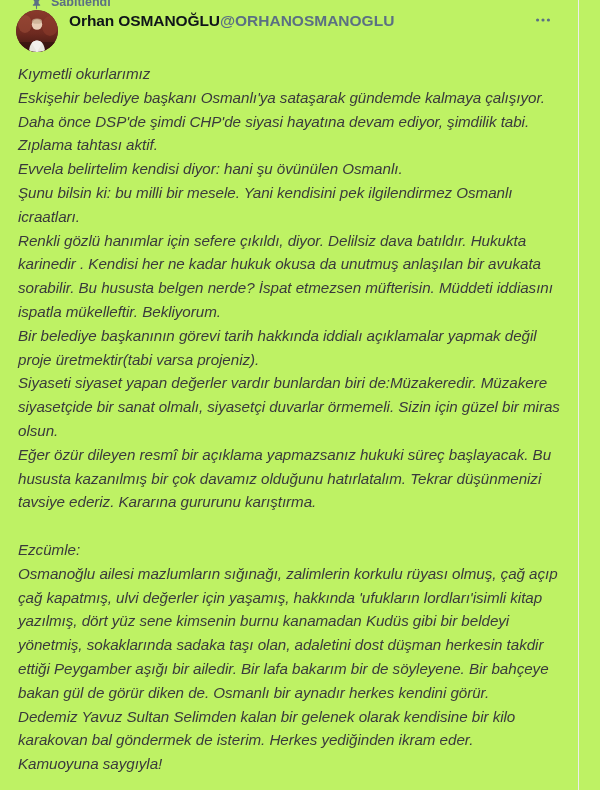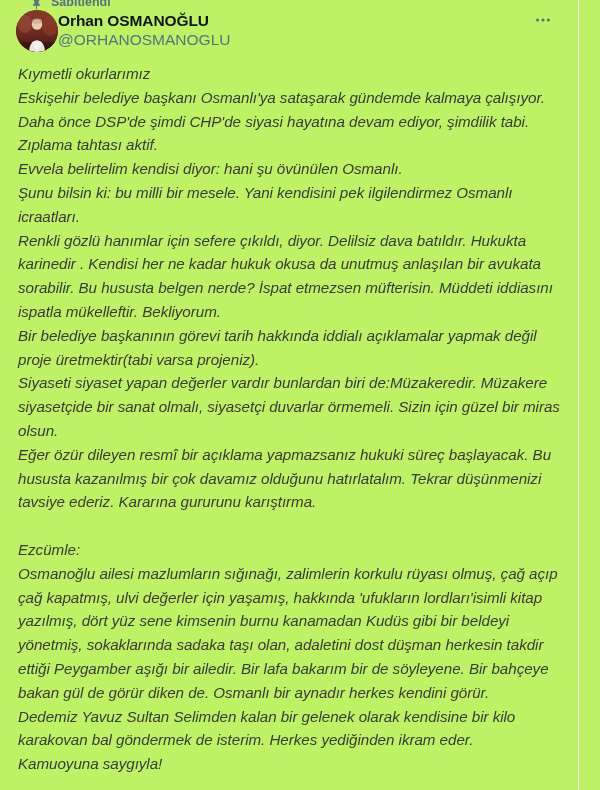--- a/index.html
+++ b/index.html
@@ -78,37 +78,38 @@
     height: 42px;
     border-radius: 50%;
     flex: none;
     overflow: hidden;
     position: relative;
     background: #5d2a22;
   }
   .avatar svg { display: block; width: 42px; height: 42px; }
 
   .identity {
-    display: flex;
-    flex-direction: column;
+    margin-left: 11px;
+    display: flex;
+    flex-direction: row;
     justify-content: flex-start;
     padding-top: 1px;
     min-width: 0;
   }
   .display-name {
     font-size: 15.5px;
     font-weight: 700;
     color: #0f1419;
     line-height: 19px;
     letter-spacing: -0.1px;
     white-space: nowrap;
   }
   .handle {
     font-size: 15.5px;
-    font-weight: 400;
+    font-weight: 700;
     color: #5b7083;
     line-height: 20px;
     white-space: nowrap;
   }
 
   .more-btn {
     position: absolute;
     top: 8px;
     left: 526px;
     width: 34px;

